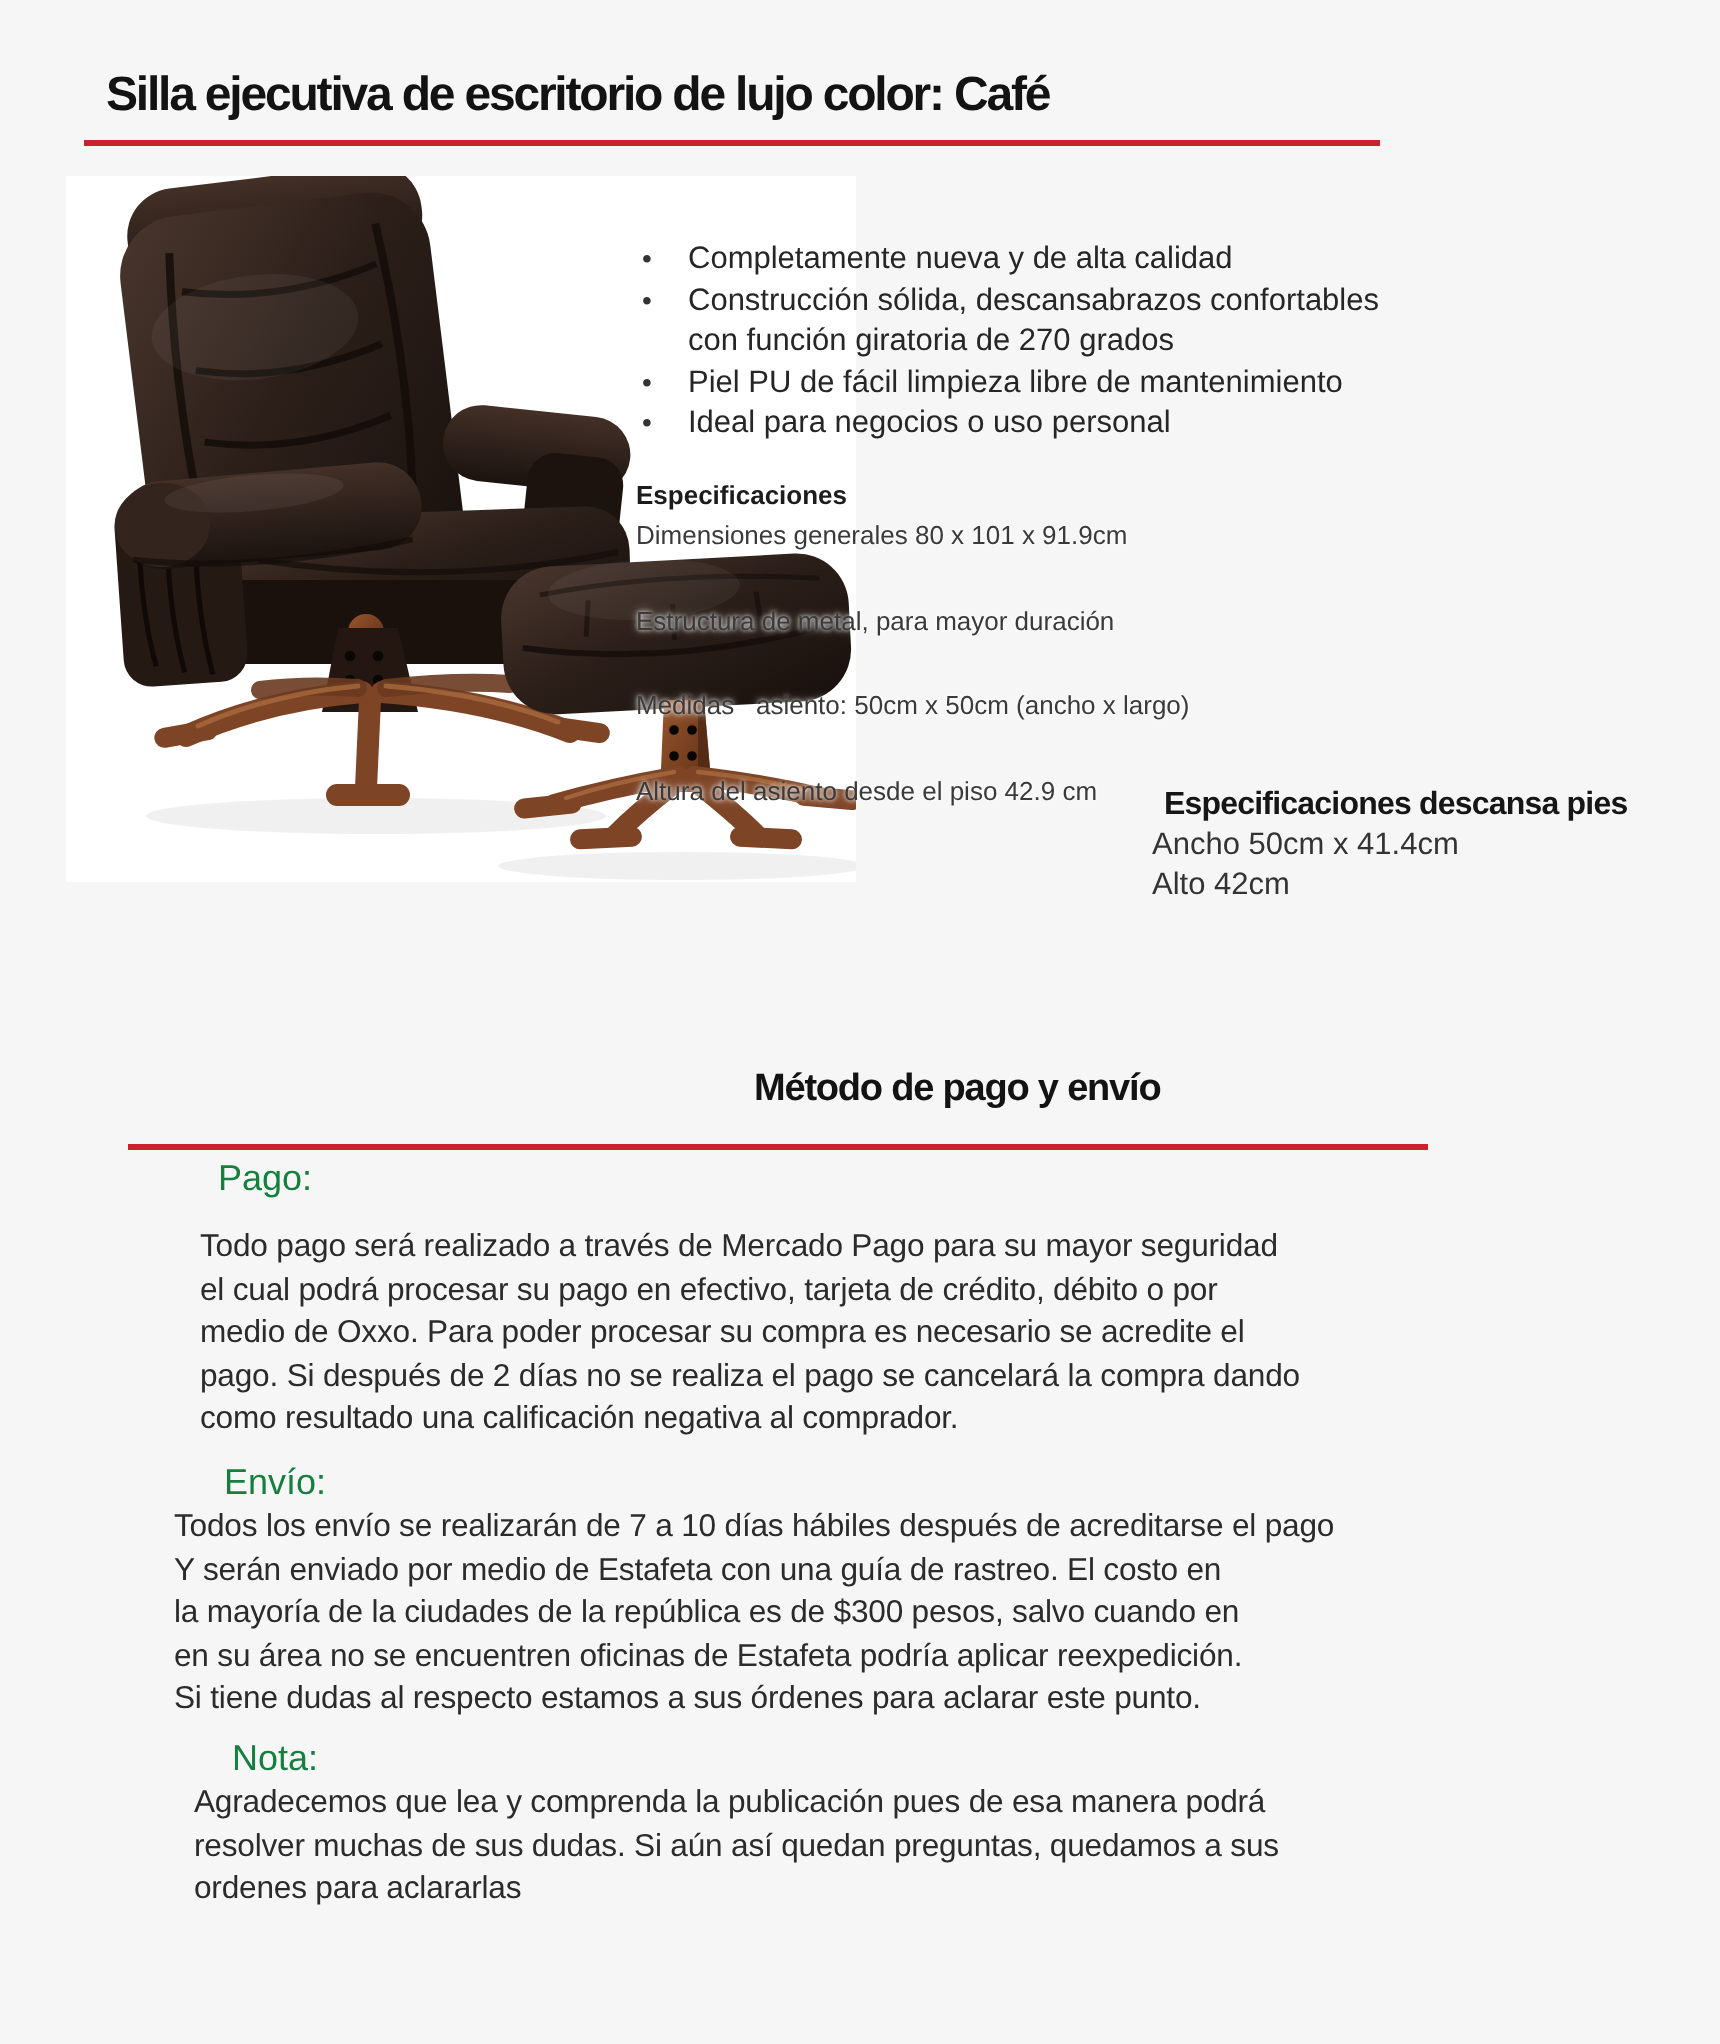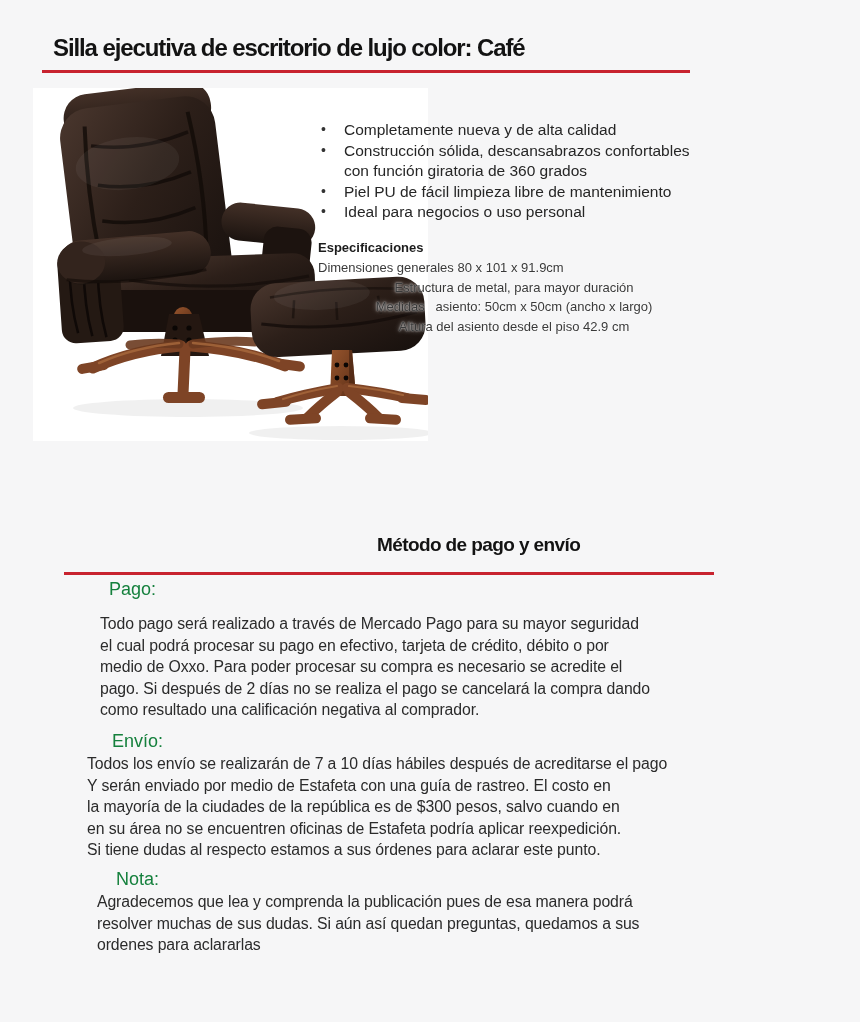--- a/index.html
+++ b/index.html
@@ -51,21 +51,21 @@
 
   
   .specs{
     left:318px;top:238px;width:392px;
     font-size:13px;line-height:19.8px;color:#3a3a3a;
     z-index:5;
     text-shadow:0 0 2px rgba(255,255,255,.95), 0 0 5px rgba(255,255,255,.7);
   }
   .specs .specs-heading{font-weight:bold;color:#1c1c1c;}
   .specs .spec-line{white-space:pre-wrap;}
-  .specs .centered{text-align:center;}
+  .specs .centered{margin-top:23px;}
 
   
   .footrest{
     left:576px;top:393px;width:280px;
     font-size:15.5px;line-height:20px;color:#333;
   }
   .footrest .footrest-heading{font-weight:bold;color:#161616;padding-left:6px;font-size:16px;letter-spacing:-0.4px;white-space:nowrap;}
 
   
   .section-title{
@@ -209,33 +209,38 @@
       </g>
       <g stroke="#a96a3d" stroke-width="2.2" stroke-linecap="round" fill="none" opacity="0.8">
         <path d="M304,298 Q274,303 250,311"></path>
         <path d="M316,298 Q346,301 370,307"></path>
       </g>
     </svg>
   </div>
 
   <ul class="abs feature-list">
     <li><span class="bullet-dot">•</span><span>Completamente nueva y de alta calidad</span></li>
-    <li><span class="bullet-dot">•</span><span>Construcción sólida, descansabrazos confortables con función giratoria de 360 grados</span></li>
+    <li><span class="bullet-dot">•</span><span>Construcción sólida, descansabrazos confortables con función giratoria de 270 grados</span></li>
     <li><span class="bullet-dot">•</span><span>Piel PU de fácil limpieza libre de mantenimiento</span></li>
     <li><span class="bullet-dot">•</span><span>Ideal para negocios o uso personal</span></li>
   </ul>
 
   <div class="abs specs">
     <div class="specs-heading">Especificaciones</div>
     <div class="spec-line">Dimensiones generales 80 x 101 x 91.9cm</div>
     <div class="spec-line centered">Estructura de metal, para mayor duración</div>
     <div class="spec-line centered">Medidas &nbsp; asiento: 50cm x 50cm (ancho x largo)</div>
     <div class="spec-line centered">Altura del asiento desde el piso 42.9 cm</div>
   </div>
 
+  <div class="abs footrest">
+    <div class="footrest-heading">Especificaciones descansa pies</div>
+    <div>Ancho 50cm x 41.4cm</div>
+    <div>Alto 42cm</div>
+  </div>
 
   <div class="abs section-title">Método de pago y envío</div>
   <div class="abs redline redline-section" style="background: rgb(200, 35, 47);"></div>
 
   <div class="abs sub-label pago-label">Pago:</div>
   <div class="abs paragraph pago-text">Todo pago será realizado a través de Mercado Pago para su mayor seguridad
 el cual podrá procesar su pago en efectivo, tarjeta de crédito, débito o por
 medio de Oxxo. Para poder procesar su compra es necesario se acredite el
 pago. Si después de 2 días no se realiza el pago se cancelará la compra dando
 como resultado una calificación negativa al comprador.</div>

